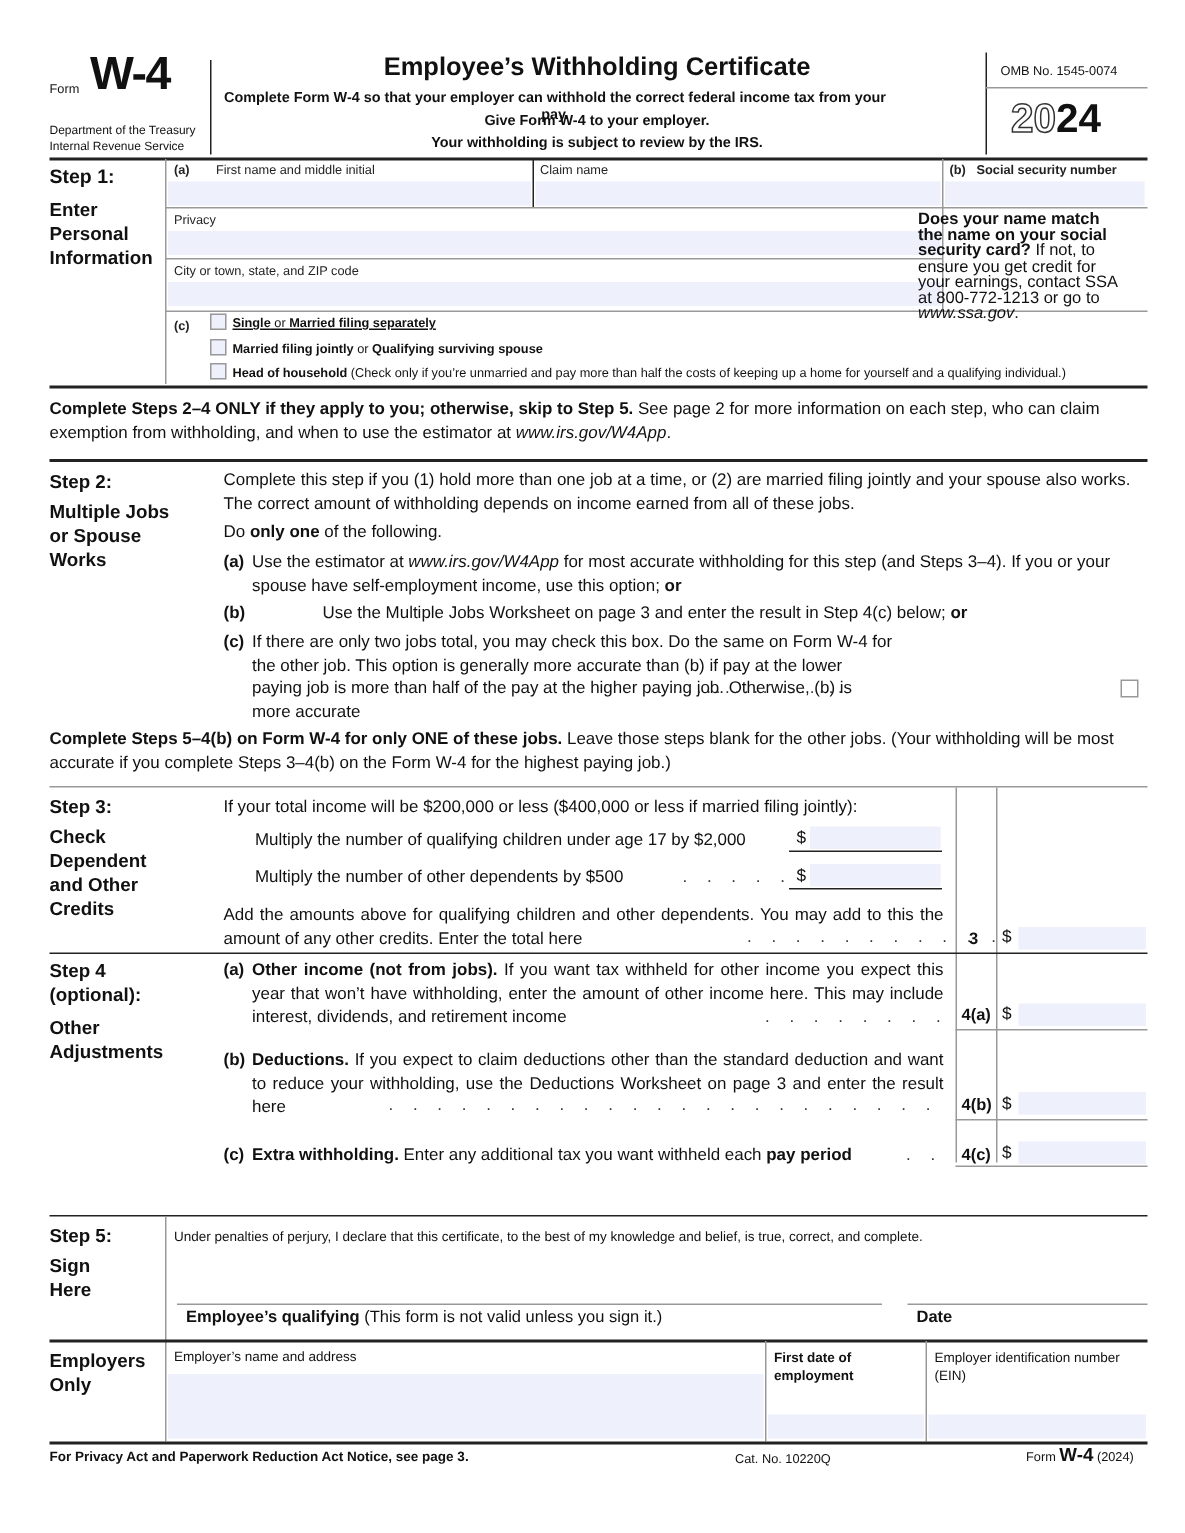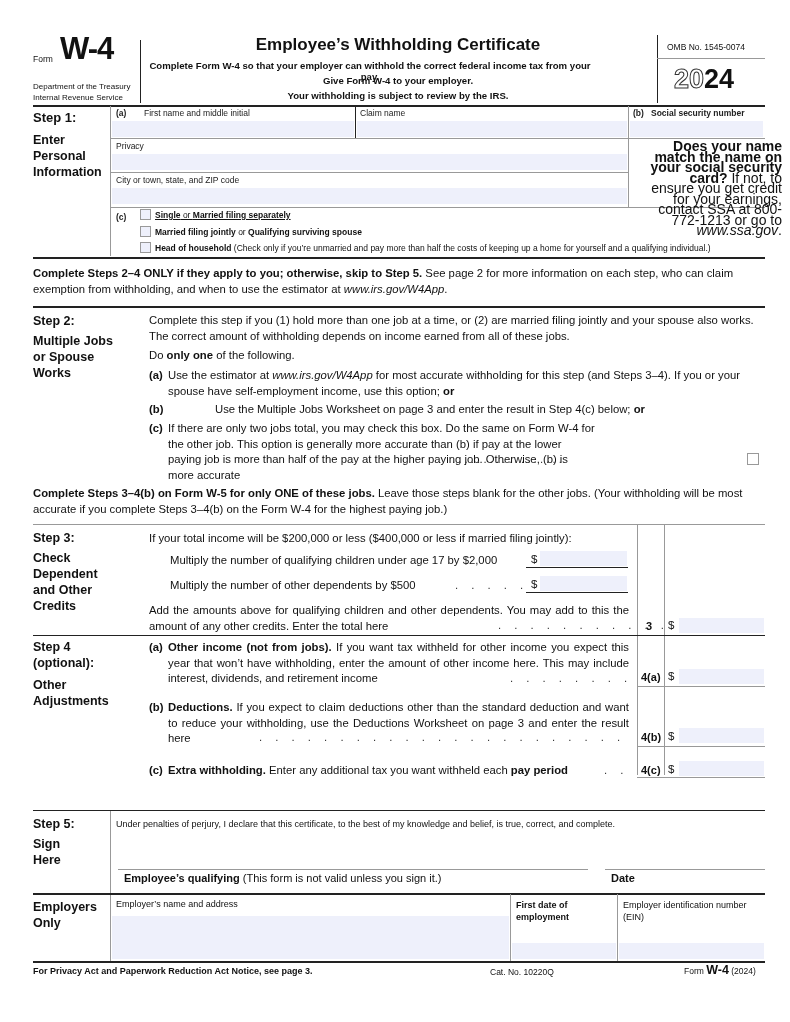--- a/index.html
+++ b/index.html
@@ -69,21 +69,21 @@
   <div class="hline gray" style="left:110px;width:655px;top:138px;"></div>
 
   <span class="lbl" style="left:116px;top:141px;">Privacy</span>
   <div class="abs field" style="left:112px;top:154px;width:515px;height:16px;"></div>
   <div class="hline gray" style="left:110px;width:518px;top:172px;"></div>
 
   <span class="lbl" style="left:116px;top:175px;">City or town, state, and ZIP code</span>
   <div class="abs field" style="left:112px;top:188px;width:515px;height:16px;"></div>
   <div class="hline gray" style="left:110px;width:655px;top:207px;"></div>
 
-  <div class="abs" style="left:648px;top:141px;width:134px;font-size:14px;line-height:10.5px;text-align:right;">
+  <div class="abs" style="left:612px;top:141px;width:134px;font-size:11px;line-height:10.5px;">
     <span class="b">Does your name match the name on your social security card?</span><span> If not, to ensure you get credit for your earnings, contact SSA at 800-772-1213 or go to </span><span class="i">www.ssa.gov</span><span>.</span>
   </div>
 
   <span class="lbl b" style="left:116px;top:212px;">(c)</span>
 
   <div>
     <div class="cb" style="left:140px;top:209px;"></div>
     <div class="abs" style="left:155px;top:210px;font-size:8.5px;text-decoration:underline;">
       <span class="b">Single</span><span> or </span><span class="b">Married filing separately</span>
     </div>
@@ -131,21 +131,21 @@
     <span>Use the Multiple Jobs Worksheet on page 3 and enter the result in Step 4(c) below; </span><span class="b">or</span>
   </div>
 
   <div class="body11 b" style="left:149px;top:421px;">(c)</div>
   <div class="body11" style="left:168px;top:421px;width:428px;">If there are only two jobs total, you may check this box. Do the same on Form W-4 for the other job. This option is generally more accurate than (b) if pay at the lower paying job is more than half of the pay at the higher paying job. Otherwise, (b) is more accurate</div>
   <div class="body11" style="left:452px;top:452px;color:#333;">. . . . . . . . . . . . . . . . . .</div>
   <div class="cb" style="left:747px;top:453px;width:12px;height:12px;background:#fff;"></div>
 </div>
 
 <div class="abs" style="left:33px;top:486px;width:733px;font-size:11.3px;line-height:15.5px;">
-  <span class="b">Complete Steps 3–4(b) on Form W-5 for only ONE of these jobs.</span><span> Leave those steps blank for the other jobs. (Your withholding will be most accurate if you complete Steps 3–4(b) on the Form W-4 for the highest paying job.)</span>
+  <span class="b">Complete Steps 5–4(b) on Form W-4 for only ONE of these jobs.</span><span> Leave those steps blank for the other jobs. (Your withholding will be most accurate if you complete Steps 3–4(b) on the Form W-4 for the highest paying job.)</span>
 </div>
 
 <div class="hline gray" style="left:33px;width:732px;top:524px;border-top-width:1.5px;"></div>
 
 <div>
   <div class="steptitle" style="left:33px;top:530px;">Step 3:</div>
   <div class="steptitle" style="left:33px;top:550px;">Check</div>
   <div class="steptitle" style="left:33px;top:566px;">Dependent</div>
   <div class="steptitle" style="left:33px;top:582px;">and Other</div>
   <div class="steptitle" style="left:33px;top:598px;">Credits</div>

